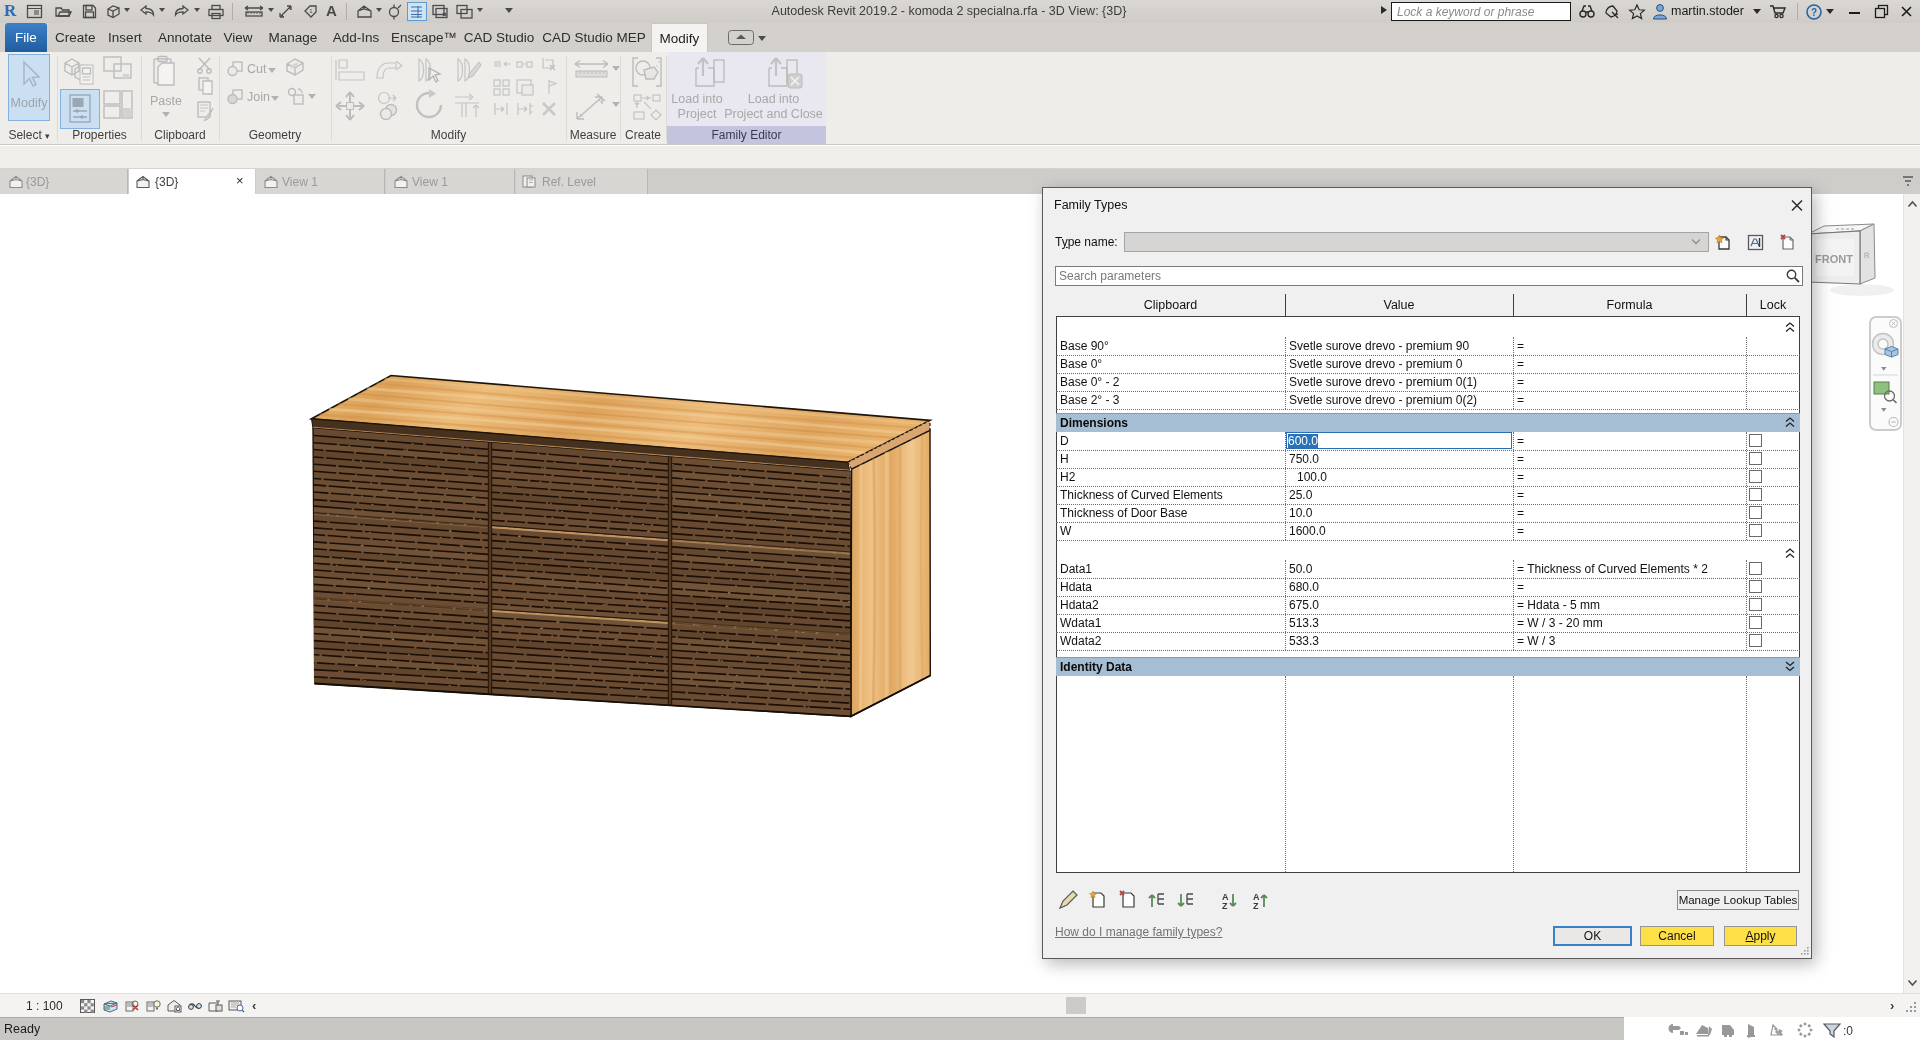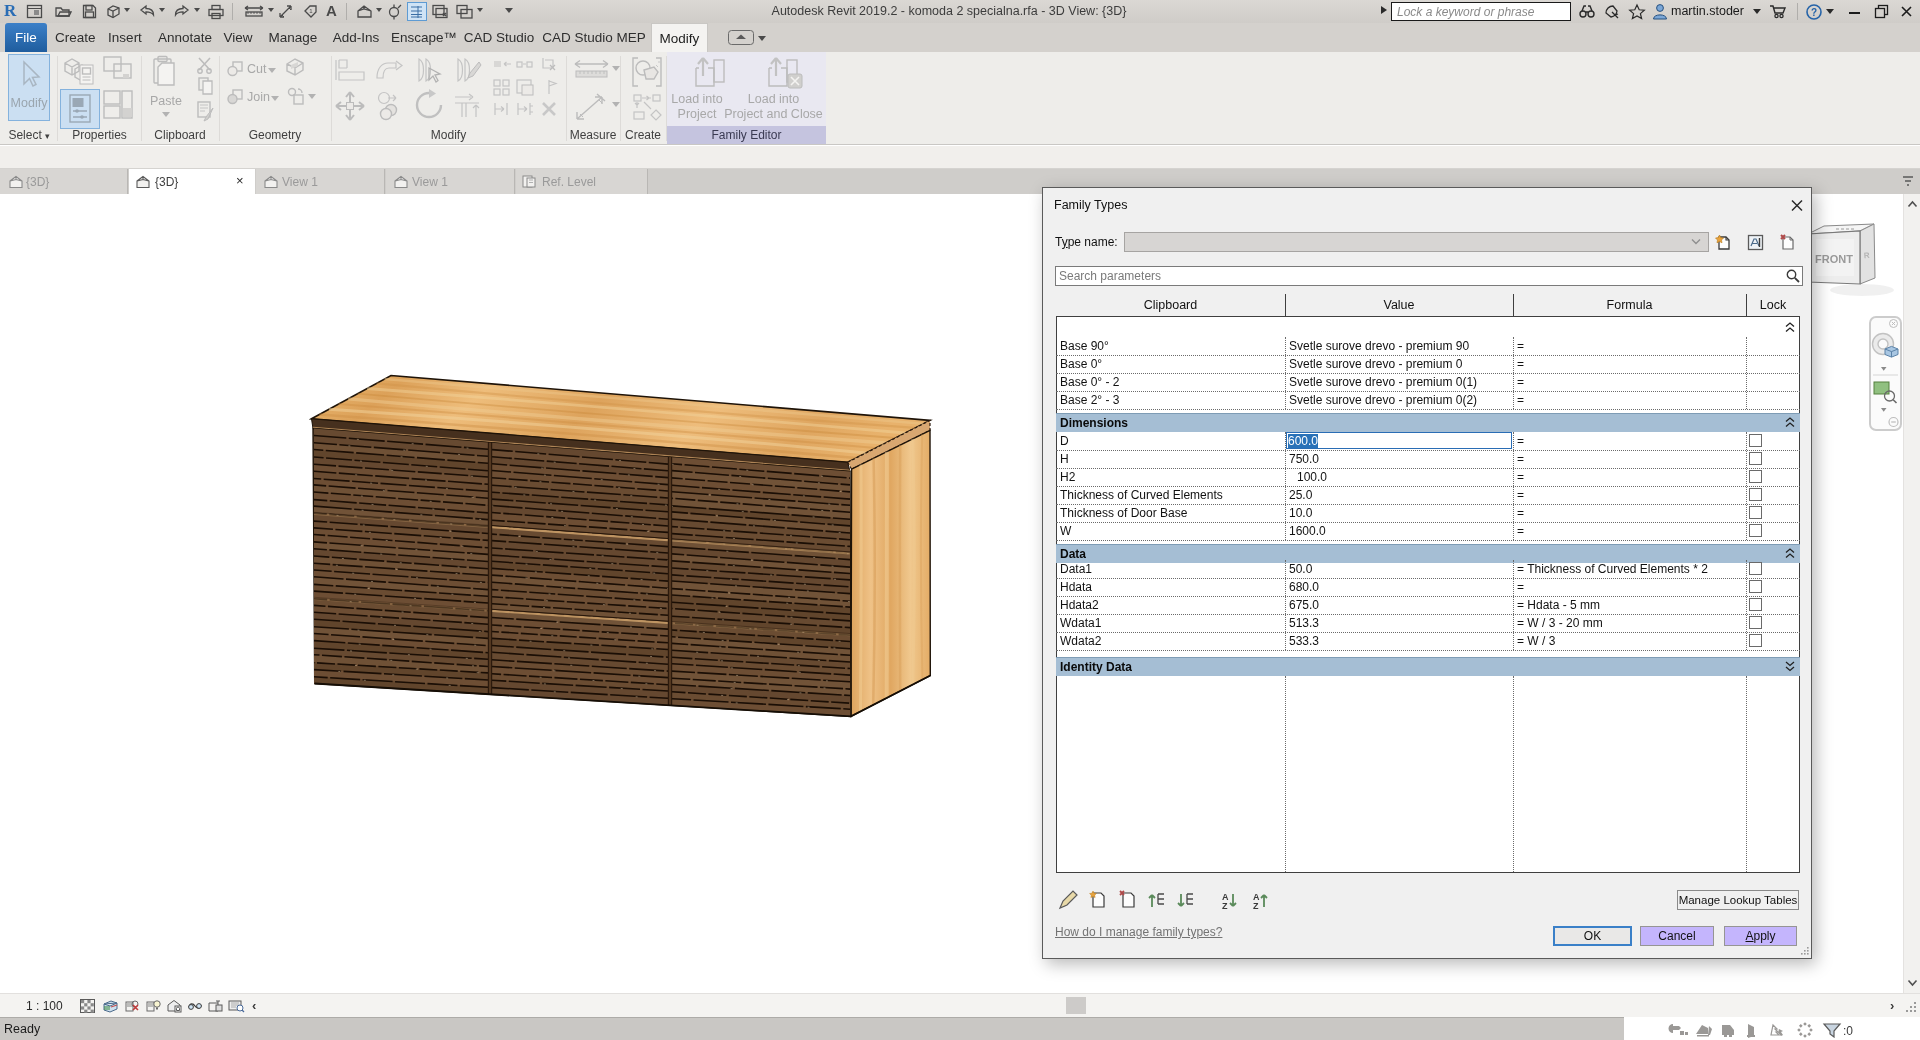--- a/index.html
+++ b/index.html
@@ -26,21 +26,21 @@
 
 #canvas { left:0; top:194px; width:1903px; height:799px; background:#fff; }
 
 #hscrollrow { left:0; top:993px; width:1920px; height:24px; background:#f4f3f1; border-top:1px solid #e2e0de; }
 #statusbar { left:0; top:1017px; width:1624px; height:23px; background:#c9c7c4; border-top:1px solid #adaba8; }
 
 #dlg { z-index:50; left:1042px; top:187px; width:770px; height:772px; background:#f0f0f0; border:1px solid #5a5a5a; box-shadow:4px 5px 16px rgba(0,0,0,0.28); font-size:12px; color:#111; }
 .dtxt { position:absolute; font-size:12px; color:#111; white-space:nowrap; }
 .banner { position:absolute; left:13px; width:744px; height:19px; background:#a5bed4; border-top:1px solid #7e9cb5; font-weight:bold; font-size:12px; color:#0a0a0a; padding:2px 0 0 4px; }
 .chk { position:absolute; width:13px; height:13px; background:#fff; border:1px solid #6a6a6a; }
-.btn { position:absolute; background:#c4b5fd; border:1px solid #969594; font-size:12px; text-align:center; color:#111; }
+.btn { position:absolute; background:#fde047; border:1px solid #969594; font-size:12px; text-align:center; color:#111; }
 </style></head>
 <body>
 <div id="titlebar" class="abs">
     <div class="abs" style="left:4px;top:1px;font-size:17px;font-weight:bold;color:#2a6db5;font-family:'Liberation Serif',serif;">R</div>
     <svg class="abs" style="left:26px;top:3px" width="17" height="17" viewBox="0 0 17 17">
       <rect x="1.5" y="2.5" width="14" height="12" fill="none" stroke="#4a4a4a" stroke-width="1.3"></rect>
       <line x1="1.5" y1="5.5" x2="15.5" y2="5.5" stroke="#4a4a4a"></line>
       <rect x="8" y="7" width="5" height="5" fill="#8a8a8a"></rect>
     </svg>
     <svg class="abs" style="left:54px;top:3px" width="18" height="17" viewBox="0 0 18 17">
@@ -1008,21 +1008,20 @@
     <div class="chk" style="left:706px;top:318px;"></div>
     <div class="abs" style="left:13px;top:334px;width:744px;height:0;border-top:1px dotted #6a6a6a;"></div>
     <div class="dtxt" style="left:17px;top:336px;">W</div>
     <div class="dtxt" style="left:246px;top:336px;">1600.0</div>
     <div class="dtxt" style="left:474px;top:336px;">=</div>
     <div class="chk" style="left:706px;top:336px;"></div>
     <div class="abs" style="left:13px;top:352px;width:744px;height:0;border-top:1px dotted #6a6a6a;"></div>
     <div class="abs" style="left:242px;top:244px;width:0px;height:108px;border-left:1px dotted #6a6a6a;"></div>
     <div class="abs" style="left:470px;top:244px;width:0px;height:108px;border-left:1px dotted #6a6a6a;"></div>
     <div class="abs" style="left:703px;top:244px;width:0px;height:108px;border-left:1px dotted #6a6a6a;"></div>
-    <div class="banner" style="top:356px;">Data</div>
     <svg class="abs" style="left:741px;top:359px" width="12" height="14" viewBox="0 0 12 14">
       <path d="M2 5.5 L6 2 L10 5.5 M2 10.5 L6 7 L10 10.5" fill="none" stroke="#222" stroke-width="1.3"></path>
     </svg>
     <div class="dtxt" style="left:17px;top:374px;">Data1</div>
     <div class="dtxt" style="left:246px;top:374px;">50.0</div>
     <div class="dtxt" style="left:474px;top:374px;">= Thickness of Curved Elements * 2</div>
     <div class="chk" style="left:706px;top:374px;"></div>
     <div class="abs" style="left:13px;top:390px;width:744px;height:0;border-top:1px dotted #6a6a6a;"></div>
     <div class="dtxt" style="left:17px;top:392px;">Hdata</div>
     <div class="dtxt" style="left:246px;top:392px;">680.0</div>

